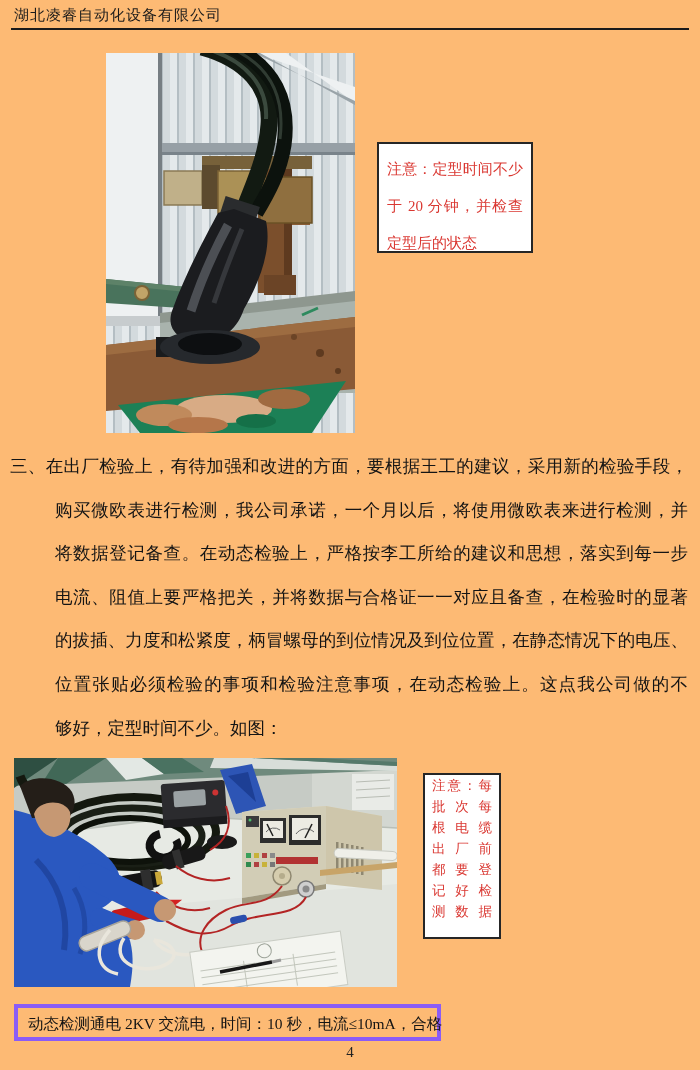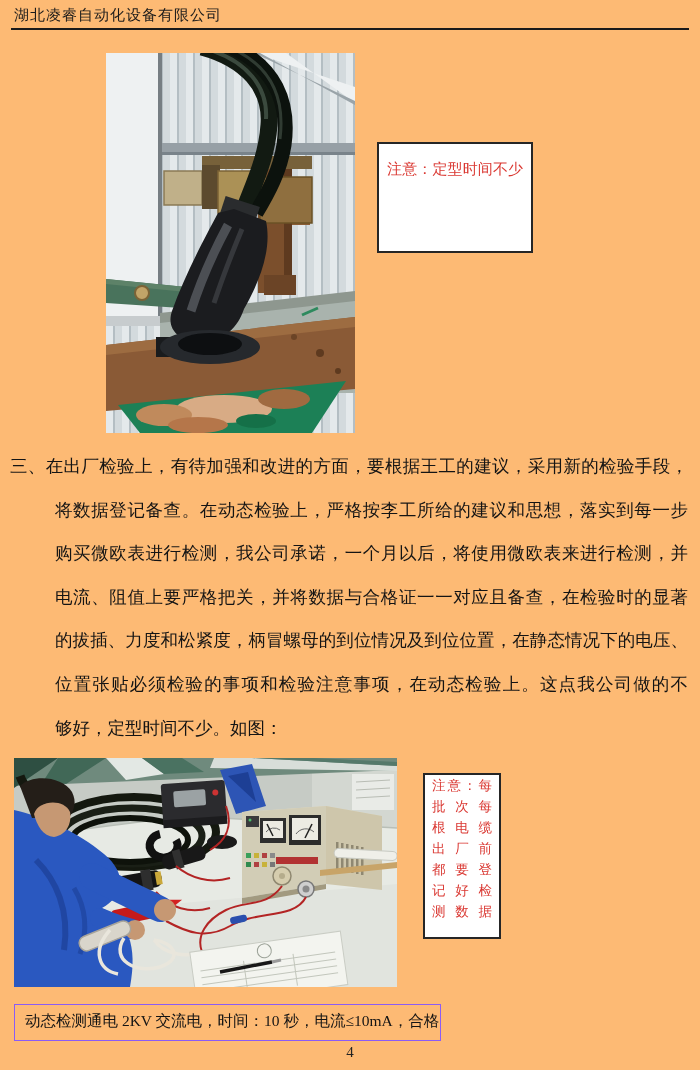--- a/index.html
+++ b/index.html
@@ -40,21 +40,21 @@
   .note-line.nl-left{text-align-last:left;}
   .para{
     position:absolute;left:10px;top:445px;width:678px;
     font-size:17.5px;line-height:43.6px;color:#141414;
   }
   .pline{white-space:nowrap;}
   .pline.j{white-space:normal;text-align:justify;text-align-last:justify;}
   .pline.ind{padding-left:45px;}
   .resultbox{
     position:absolute;left:14px;top:1004px;width:427px;height:37px;
-    border:1px solid #8b5cf6;box-sizing:border-box;
+    border:4px solid #8b5cf6;box-sizing:border-box;
     font-size:15.5px;line-height:32px;padding:0 10px;color:#141414;
     white-space:nowrap;
   }
   .pagenum{
     position:absolute;left:0;top:1044px;width:700px;
     text-align:center;font-size:15px;color:#222;
   }
 </style>
 </head>
 <body>
@@ -129,26 +129,28 @@
       <path d="M136,176 C126,200 116,226 108,250" stroke="#36383c" stroke-width="5" fill="none"></path>
 
       <rect x="50" y="284" width="36" height="20" fill="#191b1d"></rect>
       <ellipse cx="104" cy="294" rx="50" ry="17" fill="#26292d"></ellipse>
       <ellipse cx="104" cy="291" rx="32" ry="11" fill="#0d0f11"></ellipse>
     </svg>
   </div>
 
   <div class="notebox note1">
     <div class="note-line">注意：定型时间不少</div>
+    <div class="note-line">于 20 分钟，并检查</div>
+    <div class="note-line nl-left">定型后的状态</div>
   </div>
 
   <div class="para">
     <div class="pline j">三、在出厂检验上，有待加强和改进的方面，要根据王工的建议，采用新的检验手段，</div>
+    <div class="pline j ind">购买微欧表进行检测，我公司承诺，一个月以后，将使用微欧表来进行检测，并</div>
     <div class="pline j ind">将数据登记备查。在动态检验上，严格按李工所给的建议和思想，落实到每一步</div>
-    <div class="pline j ind">购买微欧表进行检测，我公司承诺，一个月以后，将使用微欧表来进行检测，并</div>
     <div class="pline j ind">电流、阻值上要严格把关，并将数据与合格证一一对应且备查，在检验时的显著</div>
     <div class="pline j ind">的拔插、力度和松紧度，柄冒螺母的到位情况及到位位置，在静态情况下的电压、</div>
     <div class="pline j ind">位置张贴必须检验的事项和检验注意事项，在动态检验上。这点我公司做的不</div>
     <div class="pline ind">够好，定型时间不少。如图：</div>
   </div>
 
   <div class="photo photo2">
     <svg viewBox="0 0 383 229" preserveAspectRatio="none">
 
       <rect width="383" height="78" fill="#c6cbc5"></rect>

